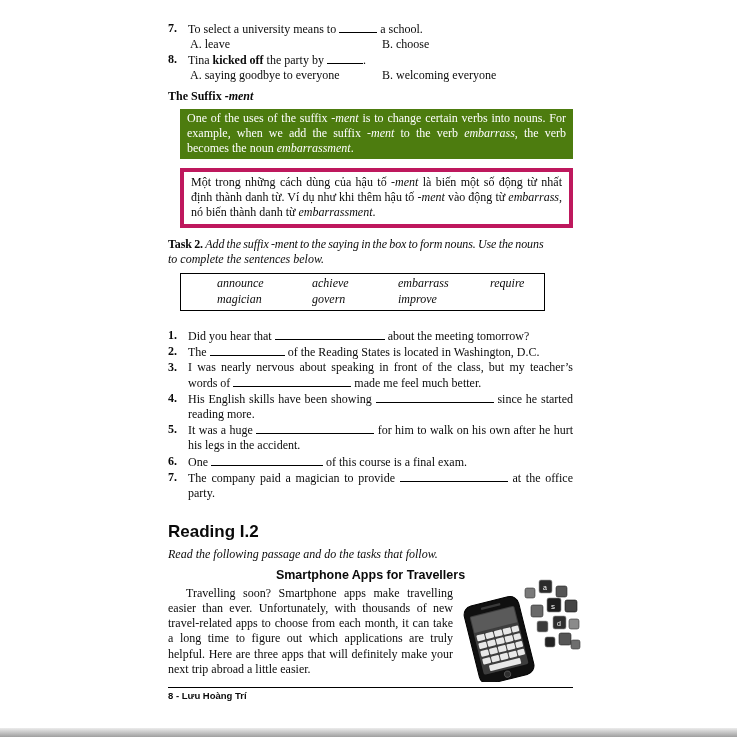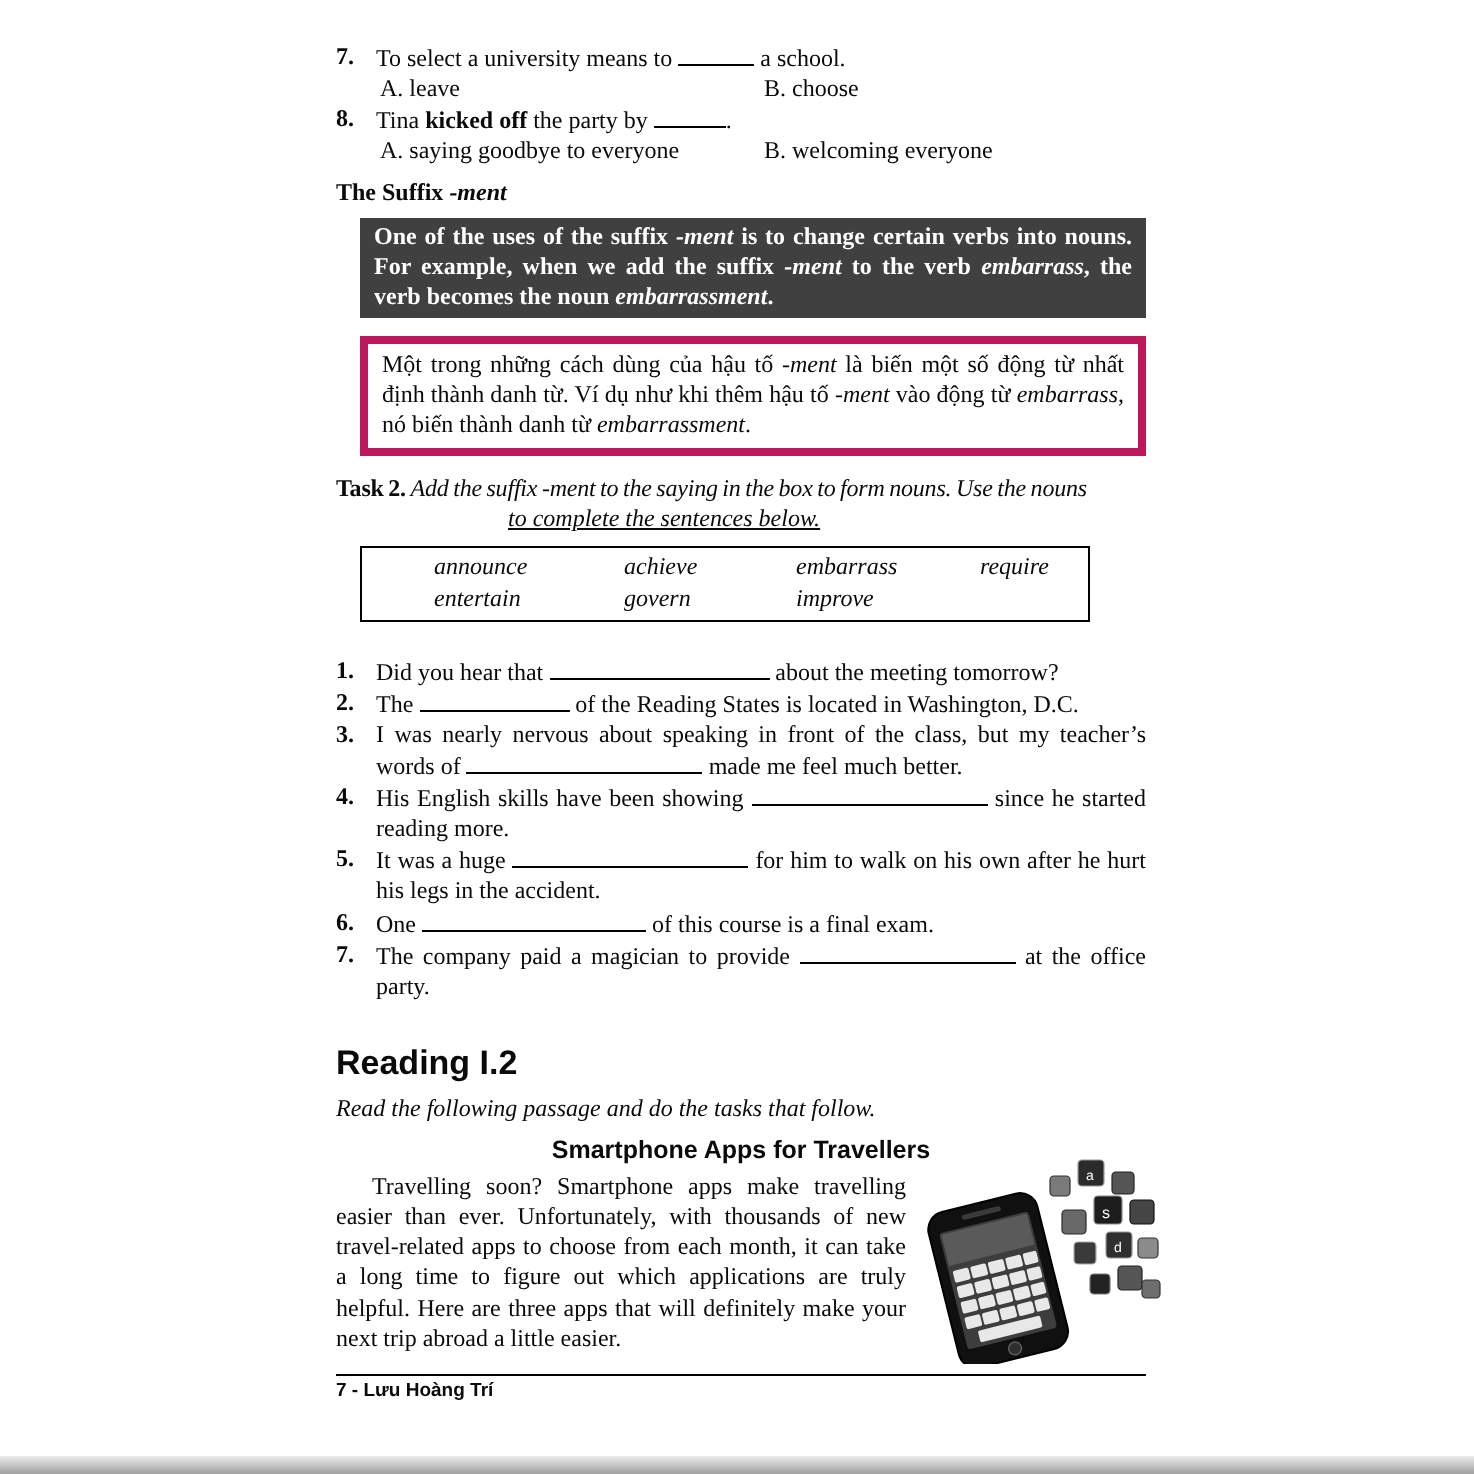--- a/index.html
+++ b/index.html
@@ -6,24 +6,24 @@
   body{width:737px;height:737px;background:#ffffff;font-family:"Liberation Serif",serif;color:#0a0a0a;}
   .page{position:relative;width:737px;height:737px;background:#ffffff;overflow:hidden;}
   .content{position:absolute;left:168px;top:21px;width:405px;font-size:12px;line-height:1.26;}
   .row{display:flex;}
   .num{flex:0 0 20px;font-weight:bold;}
   .stem{flex:1;}
   .options{display:flex;padding-left:22px;align-items:center;}
   .opt-a{flex:0 0 192px;}
   .blank{display:inline-block;border-bottom:1px solid #000;height:11px;vertical-align:baseline;}
   .section-heading{font-weight:bold;margin-top:6px;}
-  .def-box-en{margin:4px 0 0 12px;background:#404040;color:#ffffff;font-weight:bold;padding:2px 7px 3px;text-align:justify;}
+  .def-box-en{margin:4px 0 0 12px;background:#4d7c0f;color:#ffffff;font-weight:normal;padding:2px 7px 3px;text-align:justify;}
   .def-box-vi{margin:9px 0 0 12px;border:4px solid #be185d;padding:3px 7px 4px;text-align:justify;}
   .task-line1{margin-top:9px;white-space:nowrap;letter-spacing:-0.1px;word-spacing:-0.6px;}
-  .task-line2{margin-left:86px;text-decoration:underline;}
+  .task-line2{}
   .word-box{margin:6px 28px 17px 12px;border:1px solid #000;padding:2px 0 3px 36px;font-style:italic;}
   .wb-row{display:grid;grid-template-columns:95px 86px 92px auto;}
   .sentences{margin-top:8px;}
   .sentence{display:flex;}
   .stext{flex:1;text-align:justify;}
   .reading-heading{margin-top:20px;font-family:"Liberation Sans",sans-serif;font-weight:bold;font-size:17px;}
   .reading-intro{font-style:italic;margin-top:5px;}
   .passage-title{margin-top:6px;text-align:center;font-family:"Liberation Sans",sans-serif;font-weight:bold;font-size:12.5px;}
   .passage{margin-top:2px;text-align:justify;text-indent:18px;}
   .pic{float:right;width:124px;height:104px;margin:-8px -12px 0 8px;text-indent:0;}
@@ -62,21 +62,21 @@
     <div class="task-line2"><span style="font-style: italic;">to complete the sentences below.</span></div>
 
     <div class="word-box">
       <div class="wb-row">
         <span>announce</span>
         <span>achieve</span>
         <span>embarrass</span>
         <span>require</span>
       </div>
       <div class="wb-row">
-        <span>entertain</span>
+        <span>magician</span>
         <span>govern</span>
         <span>improve</span>
         <span></span>
       </div>
     </div>
 
     <div class="sentences">
       <div class="sentence">
         <span class="num">1.</span>
         <div class="stext"><span>Did you hear that </span><span class="blank" style="width: 110px;"></span><span> about the meeting tomorrow?</span></div>
@@ -160,19 +160,19 @@
               <rect x="24" y="84" width="32" height="6" rx="1"></rect>
             </g>
             <circle cx="40" cy="97" r="3.2" fill="#2e2e2e" stroke="#5a5a5a" stroke-width="0.8"></circle>
           </g>
         </svg>
       </span>
       <span>Travelling soon? Smartphone apps make travelling easier than ever. Unfortunately, with thousands of new travel-related apps to choose from each month, it can take a long time to figure out which applications are truly helpful. Here are three apps that will definitely make your next trip abroad a little easier.</span>
     </div>
 
     <div class="footer">
-      <span>7 - Lưu Hoàng Trí</span>
+      <span>8 - Lưu Hoàng Trí</span>
     </div>
 
   </div>
 
   <div class="bottom-edge"></div>
 </div>
 
 </body></html>

